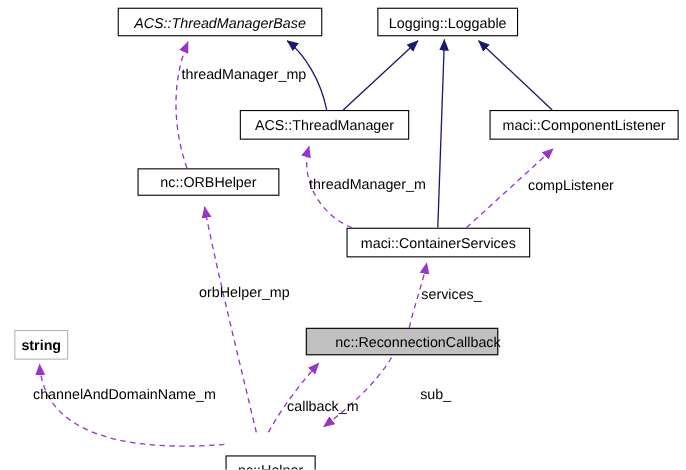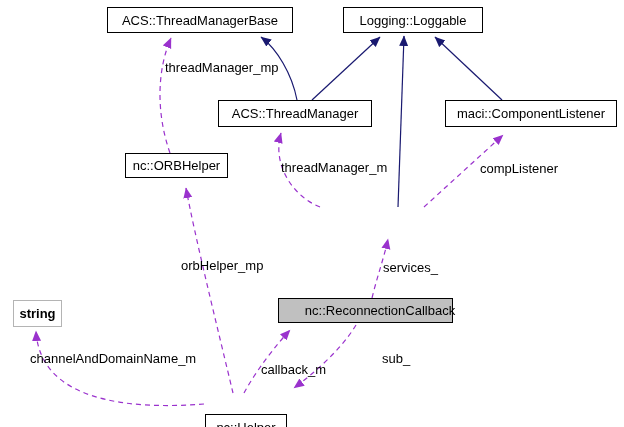--- a/index.html
+++ b/index.html
@@ -53,30 +53,31 @@
     <path d="M170,153 C156,113 157,70 171,38" fill="none" stroke="#9a32cd" stroke-width="1.2" stroke-dasharray="5,4" marker-end="url(#head-usage)"></path>
     <path d="M320,207 C292,196 272,164 281,133" fill="none" stroke="#9a32cd" stroke-width="1.2" stroke-dasharray="5,4" marker-end="url(#head-usage)"></path>
     <path d="M424,207 L503,135" fill="none" stroke="#9a32cd" stroke-width="1.2" stroke-dasharray="5,4" marker-end="url(#head-usage)"></path>
     <path d="M233,393 C218,330 195,237 186,188" fill="none" stroke="#9a32cd" stroke-width="1.2" stroke-dasharray="5,4" marker-end="url(#head-usage)"></path>
     <path d="M372,298 C377,277 384,258 388,239" fill="none" stroke="#9a32cd" stroke-width="1.2" stroke-dasharray="5,4" marker-end="url(#head-usage)"></path>
     <path d="M204,404 C128,410 40,401 36,331" fill="none" stroke="#9a32cd" stroke-width="1.2" stroke-dasharray="5,4" marker-end="url(#head-usage)"></path>
     <path d="M244,393 C257,369 277,344 290,330" fill="none" stroke="#9a32cd" stroke-width="1.2" stroke-dasharray="5,4" marker-end="url(#head-usage)"></path>
     <path d="M356,325 C341,350 313,374 294,388" fill="none" stroke="#9a32cd" stroke-width="1.2" stroke-dasharray="5,4" marker-end="url(#head-usage)"></path>
   </svg>
 
-  <div class="node" style="left:107px;top:7px;width:186px;height:26px;">ACS::ThreadManagerBase</div>
+  <div class="node" style="left:107px;top:7px;width:186px;height:26px;font-style:italic;">ACS::ThreadManagerBase</div>
 
-  <div class="node" style="left:343px;top:7px;width:140px;height:26px;">Logging::Loggable</div>
+  <div class="node" style="left:343px;top:7px;width:128px;height:26px;">Logging::Loggable</div>
 
   <div class="node" style="left:218px;top:100px;width:154px;height:27px;">ACS::ThreadManager</div>
 
   <div class="node" style="left:445px;top:100px;width:172px;height:27px;">maci::ComponentListener</div>
 
-  <div class="node" style="left:125px;top:153px;width:103px;height:25px;">nc::ORBHelper</div>
+  <div class="node" style="left:125px;top:153px;width:129px;height:25px;">nc::ORBHelper</div>
 
+  <div class="node" style="left:315px;top:207px;width:167px;height:27px;">maci::ContainerServices</div>
 
   <div class="node external" style="left:13px;top:300px;width:49px;height:27px;font-weight:bold;">string</div>
 
   <div class="node focus" style="left:278px;top:298px;width:175px;height:25px;">nc::ReconnectionCallback</div>
 
   <div class="node" style="left:205px;top:414px;width:82px;height:27px;">nc::Helper</div>
 
   <span class="edge-label" style="left:281px;top:160px;">threadManager_m</span>
 
   <span class="edge-label" style="left:165px;top:60px;">threadManager_mp</span>

